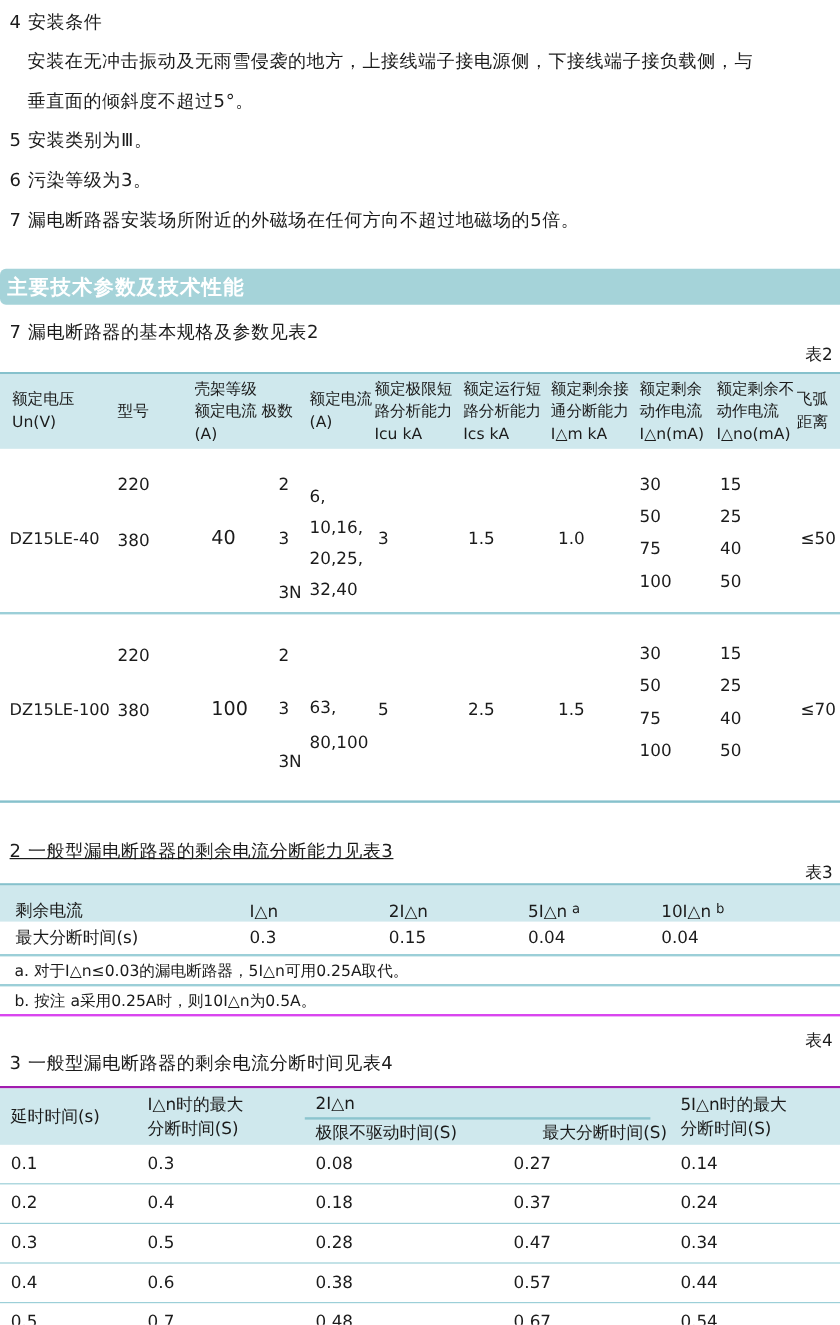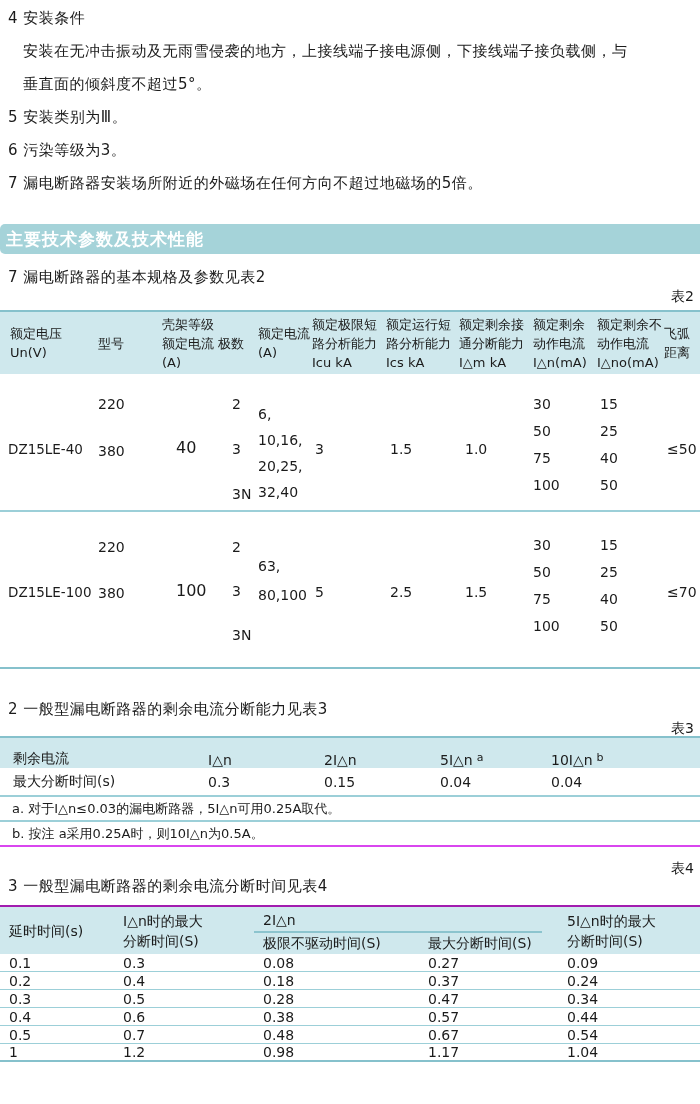--- a/index.html
+++ b/index.html
@@ -17,21 +17,21 @@
   
   .band {
     margin-top:31px; height:30px; width:700px;
     background:#a5d3d9; border-radius:5px 0 0 5px;
     display:flex; align-items:center;
   }
   .band span { color:#ffffff; font-weight:bold; font-size:17px; padding-left:6px; letter-spacing:1px; }
 
   
   .sec-title { margin-top:13px; padding-left:8px; font-size:15px; line-height:20px; letter-spacing:.5px; }
-  .sec-title.mt2 { margin-top:30px; }
+  .sec-title.mt2 { margin-top:30px;text-decoration:underline; }
   .tbl-label { text-align:right; padding-right:6px; font-size:14px; line-height:16px; margin-top:1px; }
   .tbl-label.mt3 { margin-top:13px; }
 
   
   .t2 { margin-top:6px; border-top:2px solid #86c1cc; border-bottom:2px solid #86c1cc; }
   .t2-grid { display:grid; grid-template-columns:88px 60px 62px 40px 58px 75px 73px 73px 62px 70px 39px; }
   .t2-head { background:#cfe8ed; height:62px; }
   .t2-head .th { display:flex; flex-direction:column; justify-content:center; font-size:13px; line-height:19px; white-space:nowrap; }
   .h0{padding-left:10px}.h1{padding-left:10px}.h2{padding-left:14px}.h3{padding-left:8px}
   .h4{padding-left:8px}.h5{padding-left:4px}.h6{padding-left:3px}.h7{padding-left:3px}
@@ -48,21 +48,21 @@
   .d0{font-size:13.5px}
   .c-frame div { font-size:16px; line-height:22px; }
   .r1 .c-mid   { padding-top:65px; } .r1 .c-frame { padding-top:64px; }
   .r1 .c-volt  { padding-top:20px; row-gap:27px; }
   .r1 .c-poles { padding-top:20px; row-gap:25px; }
   .r1 .c-curr  { padding-top:30px; row-gap:6px; }
   .r1 .c-idn   { padding-top:20px; row-gap:7px; }
   .r2 .c-mid   { padding-top:70px; } .r2 .c-frame { padding-top:69px; }
   .r2 .c-volt  { padding-top:25px; row-gap:26px; }
   .r2 .c-poles { padding-top:25px; row-gap:24px; }
-  .r2 .c-curr  { padding-top:44px; row-gap:9px; }
+  .r2 .c-curr  { padding-top:68px; row-gap:9px; }
   .r2 .c-idn   { padding-top:23px; row-gap:7px; }
 
   
   .t3 { border-top:2px solid #86c1cc; }
   .t3-grid { display:grid; grid-template-columns:196px 116px 116px 111px 161px; }
   .t3-grid > div { padding-left:12px; }
   .t3-grid > div:first-child { padding-left:13px; }
   .t3-head { background:#cfe8ed; height:30px; align-items:center; font-size:14px; }
   .t3-head > div { display:flex; align-items:flex-end; height:100%; }
   .t3-head sup { font-size:11px; position:relative; top:-4px; left:4px; }
@@ -72,23 +72,23 @@
   .t3-note.last { border-bottom:2px solid #d946ef; }
 
   
   .t4 { margin-top:9px; border-top:2px solid #a21caf; }
   .t4-grid { display:grid; grid-template-columns:114px 140px 165px 139px 142px; }
   .t4-head { background:#cfe8ed; height:47px; font-size:14px; }
   .t4-head .th { display:flex; flex-direction:column; justify-content:center; padding-left:9px; line-height:20px; white-space:nowrap; }
   .t4-group { grid-column:3 / 6; display:flex; flex-direction:column; }
   .t4-group { grid-column:3 / 5; }
   .t4-group-title { padding-left:9px; line-height:22px; padding-top:2px; margin-right:16px; border-bottom:2px solid #8cc4ce; }
-  .t4-sub { display:grid; grid-template-columns:165px 139px; flex:1; align-items:center; }
+  .t4-sub { display:grid; grid-template-columns:165px 139px; flex:1; align-items:center;gap:24px; }
   .t4-sub div { padding-left:9px; }
-  .t4-row { height:18px; align-items:center; font-size:14px; border-bottom:1.5px solid #9ccfd8; }
+  .t4-row { height:33px; align-items:center; font-size:14px; border-bottom:1.5px solid #9ccfd8; }
   .t4-row > div { padding-left:9px; }
   .t4-row.last { border-bottom:2px solid #86c1cc; }
 </style>
 </head>
 <body>
 
 <div class="intro">
   <p>4 安装条件</p>
   <p class="indent">安装在无冲击振动及无雨雪侵袭的地方，上接线端子接电源侧，下接线端子接负载侧，与</p>
   <p class="indent">垂直面的倾斜度不超过5°。</p>
@@ -318,21 +318,21 @@
         <div>5I△n时的最大</div>
         <div>分断时间(S)</div>
       </div>
   </div>
 
   <div class="t4-grid t4-row">
     <div>0.1</div>
     <div>0.3</div>
     <div>0.08</div>
     <div>0.27</div>
-    <div>0.09</div>
+    <div>0.14</div>
   </div>
   <div class="t4-grid t4-row">
     <div>0.2</div>
     <div>0.4</div>
     <div>0.18</div>
     <div>0.37</div>
     <div>0.24</div>
   </div>
   <div class="t4-grid t4-row">
     <div>0.3</div>

